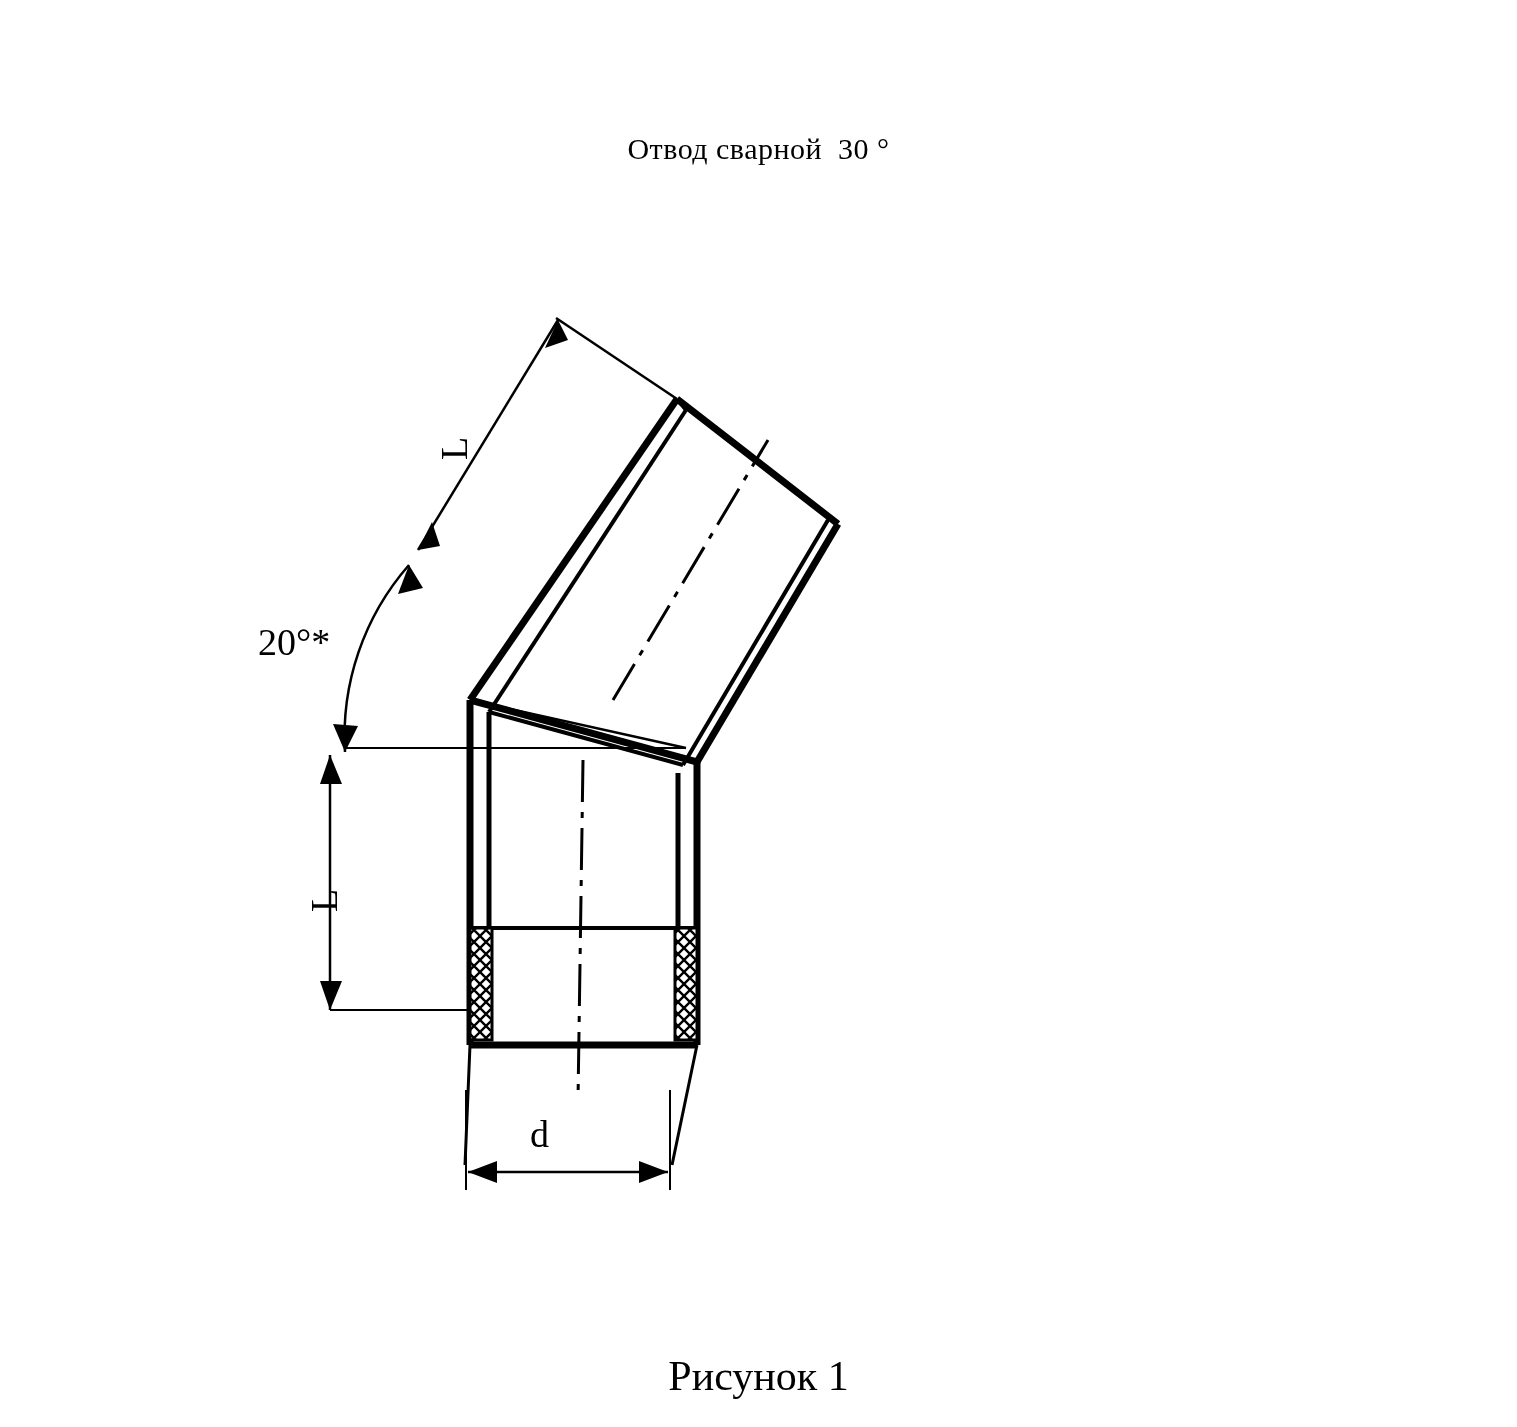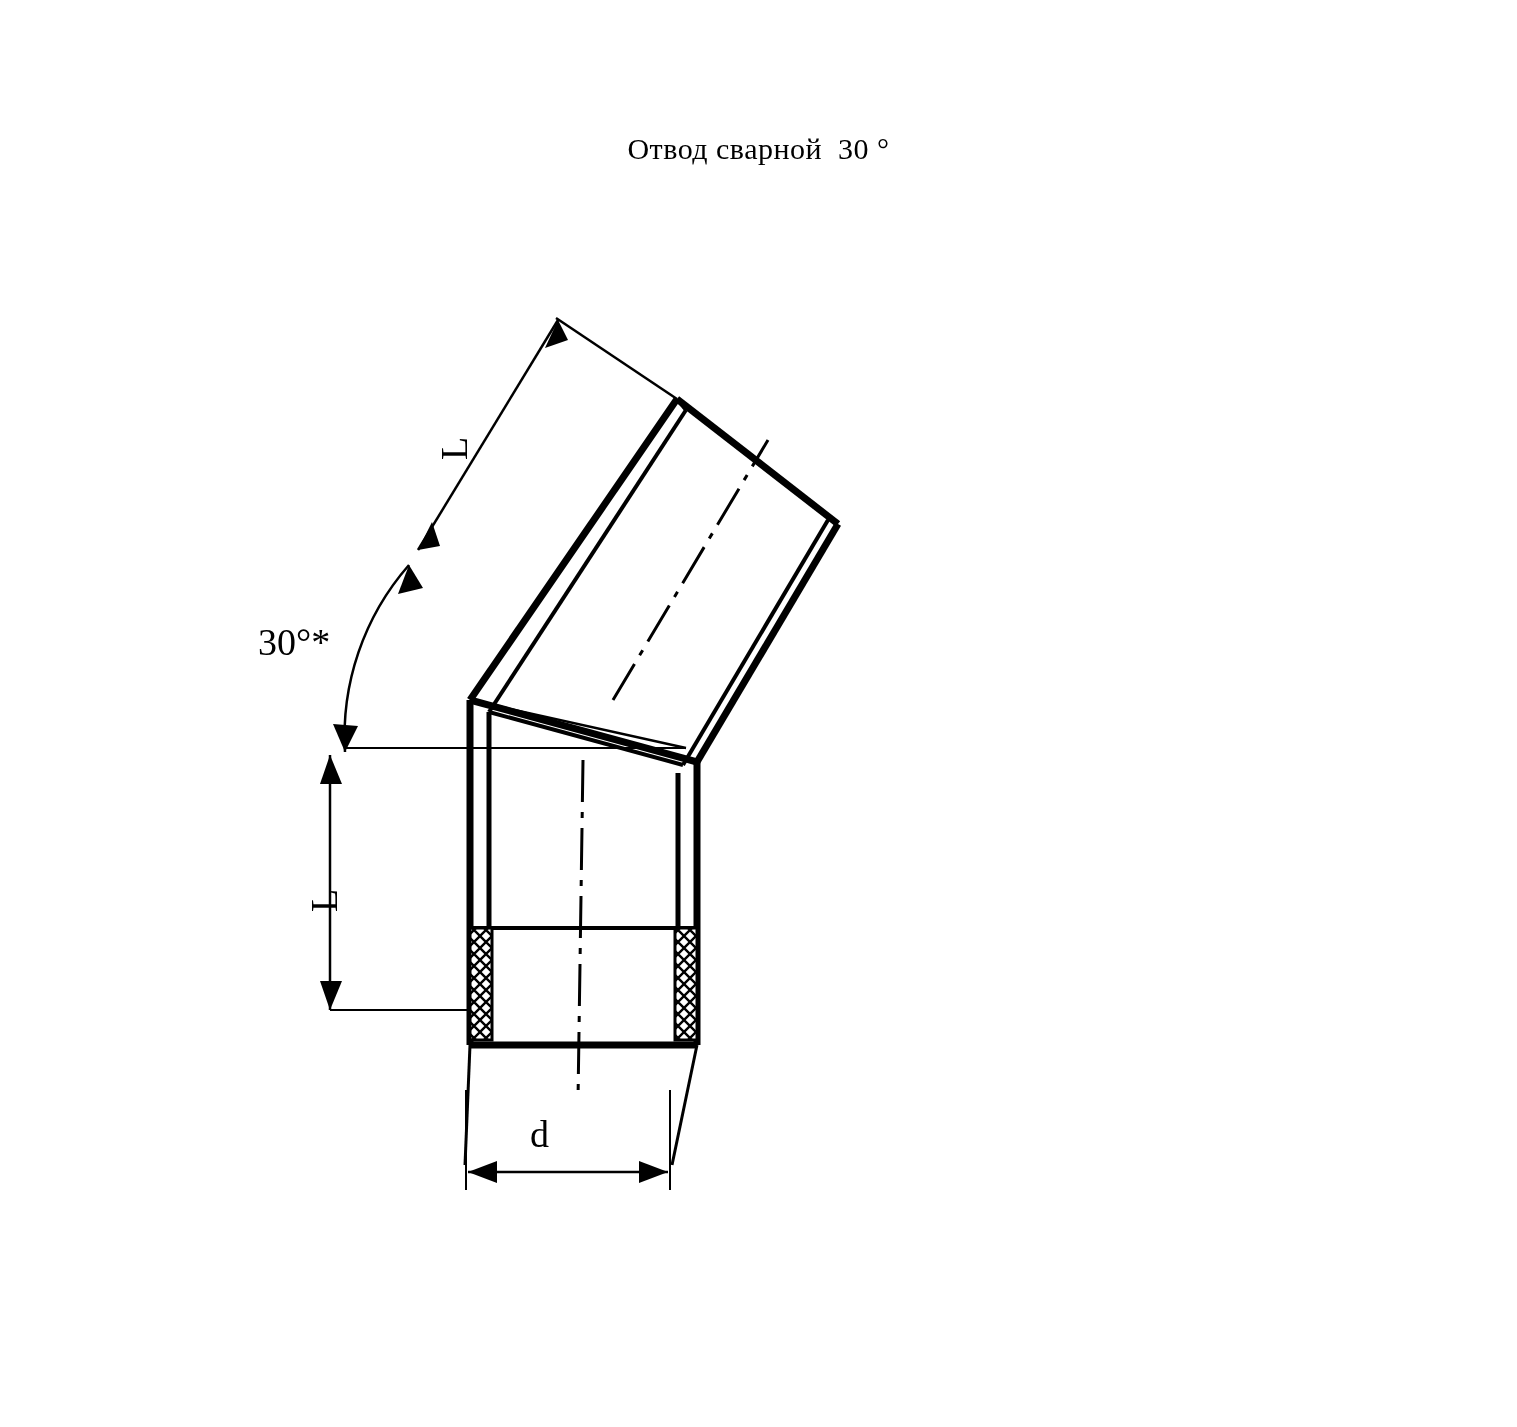--- a/index.html
+++ b/index.html
@@ -174,19 +174,20 @@
       <path d="M 468 1172 L 668 1172"></path>
       <path d="M 468 1172 L 497 1161 L 497 1183 Z" fill="#000000" stroke="none"></path>
       <path d="M 668 1172 L 639 1161 L 639 1183 Z" fill="#000000" stroke="none"></path>
 
       <path d="M 466 1090 L 466 1190" stroke-width="2"></path>
       <path d="M 670 1090 L 670 1190" stroke-width="2"></path>
     </g>
 
   </svg>
 
-  <div class="lbl" id="label-angle">30°*</div>
+  <div class="lbl" id="label-angle">20°*</div>
   <div class="lbl lbl-rot" id="label-L-upper">L</div>
   <div class="lbl lbl-rot" id="label-L-lower">L</div>
   <div class="lbl" id="label-d">d</div>
 
+  <div class="caption">Рисунок 1</div>
 
 </div>
 
 </body></html>

